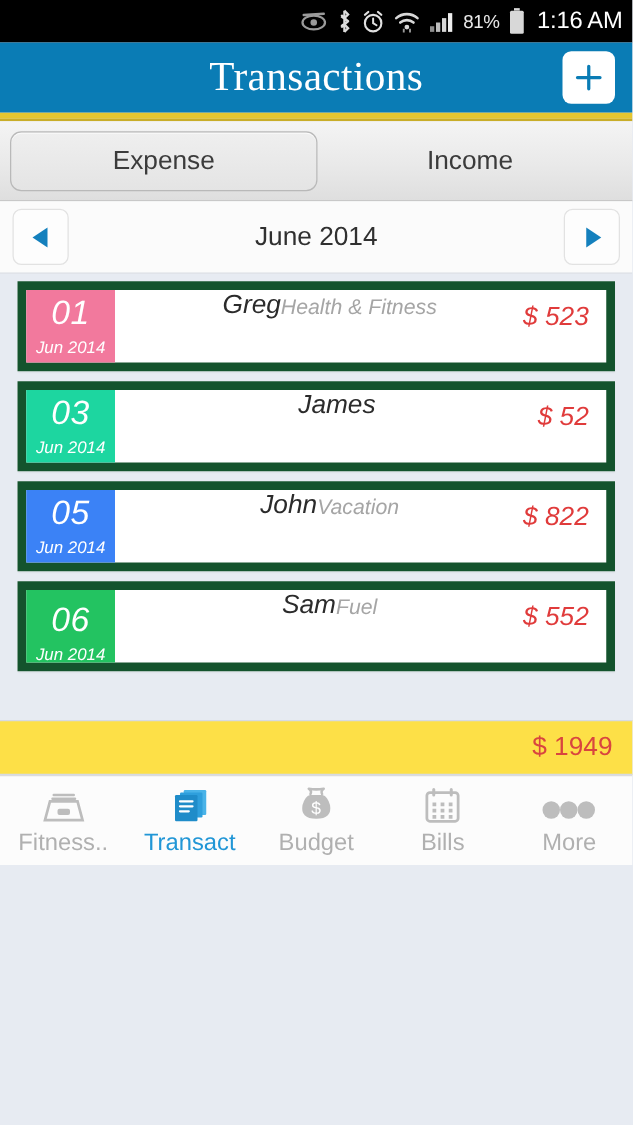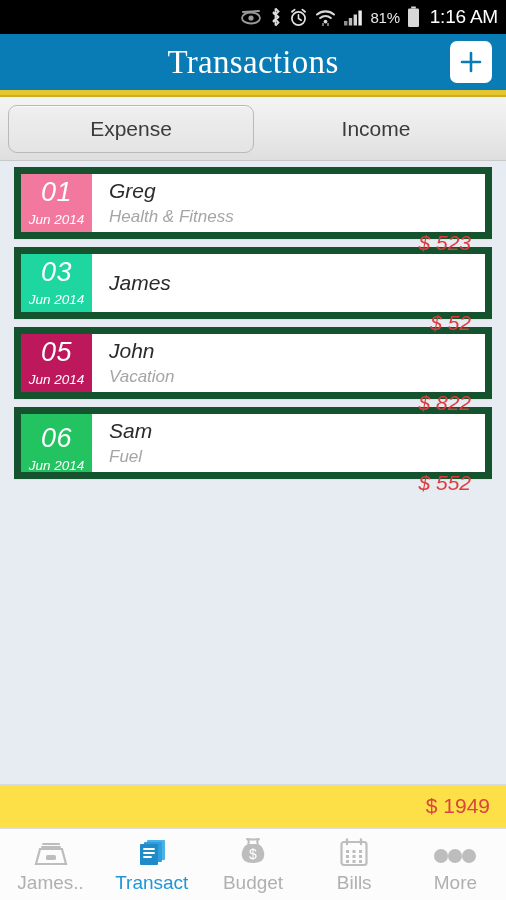--- a/index.html
+++ b/index.html
@@ -2,21 +2,21 @@
 <html><head>
 <meta charset="utf-8">
 <style>
   * { margin:0; padding:0; box-sizing:border-box; }
   html, body {
     width:506px; height:900px;
     font-family:"Liberation Sans", sans-serif;
     background:#e7ebf2;
     overflow:hidden;
   }
-  .screen { position:relative; width:506px; height:900px; display:flex; flex-direction:column; }
+  .screen { position:relative; width:506px; height:692px; display:flex; flex-direction:column; }
 
   
   .statusbar {
     height:34px; background:#000; flex:0 0 34px;
     display:flex; align-items:center; justify-content:flex-end;
     padding-right:8px; gap:7px;
   }
   .statusbar .sicon { display:flex; align-items:center; justify-content:center; }
   .batt-pct { color:#e8e8e8; font-size:15px; letter-spacing:-0.3px; }
   .clock { color:#fff; font-size:19px; margin-left:3px; letter-spacing:-0.2px; }
@@ -75,26 +75,26 @@
     border:7px solid #14532d; display:flex; align-items:stretch;
     box-shadow:0 1px 1px rgba(0,0,0,0.04);
     font-style:italic;
   }
   .datebox {
     flex:0 0 71px; display:flex; flex-direction:column;
     align-items:center; justify-content:center; color:#fff;
   }
   .date-day { font-size:27px; line-height:1; font-weight:300; letter-spacing:0.5px; }
   .date-my  { font-size:13.5px; line-height:1; margin-top:7px; }
-  .row-mid { flex:1 1 auto; display:flex; flex-direction:column; justify-content:center; padding-left:17px; }
+  .row-mid { flex:1 1 auto; display:flex; flex-direction:row; justify-content:center; padding-left:17px; }
   .row-title { font-size:21px; color:#2b2b2b; line-height:1.15; }
   .row-sub { font-size:17px; color:#a5a5a5; margin-top:4px; line-height:1.15; }
   .row-amt {
     flex:0 0 auto; display:flex; align-items:flex-start; padding:10px 14px 0 0;
-    font-size:21px; color:#e03b3b; white-space:nowrap;margin-top:47px;
+    font-size:21px; color:#e03b3b; white-space:nowrap;
   }
 
   
   .totalbar {
     flex:0 0 44px; background:#fde047; border-top:1px solid #d6dae1;
     border-bottom:1px solid #d6dae1;
     display:flex; align-items:center; justify-content:flex-end; padding-right:16px;
   }
   .total-amt { font-size:21px; color:#d9453f; }
 
@@ -177,20 +177,33 @@
 
   <div class="segbar">
     <div class="seg selected">
       <span>Expense</span>
     </div>
     <div class="seg">
       <span>Income</span>
     </div>
   </div>
 
+  <div class="monthbar">
+    <div class="navbtn">
+      <svg width="22" height="22" viewBox="0 0 22 22">
+          <path d="M16 3 L16 19 L4 11 Z" fill="#1480bd"></path>
+        </svg>
+    </div>
+    <span class="month-label">June 2014</span>
+    <div class="navbtn">
+      <svg width="22" height="22" viewBox="0 0 22 22">
+          <path d="M6 3 L6 19 L18 11 Z" fill="#1480bd"></path>
+        </svg>
+    </div>
+  </div>
 
   <div class="list">
 
     <div class="row">
       <div class="datebox" style="background: rgb(242, 121, 157);">
         <span class="date-day">01</span>
         <span class="date-my">Jun 2014</span>
       </div>
       <div class="row-mid">
         <span class="row-title">Greg</span>
@@ -204,21 +217,21 @@
         <span class="date-day">03</span>
         <span class="date-my">Jun 2014</span>
       </div>
       <div class="row-mid">
         <span class="row-title">James</span>
       </div>
       <div class="row-amt">$ 52</div>
     </div>
 
     <div class="row">
-      <div class="datebox" style="background: #be185d;">
+      <div class="datebox" style="background: #3b82f6;">
         <span class="date-day">05</span>
         <span class="date-my">Jun 2014</span>
       </div>
       <div class="row-mid">
         <span class="row-title">John</span>
         <span class="row-sub">Vacation</span>
       </div>
       <div class="row-amt">$ 822</div>
     </div>
 
@@ -243,21 +256,21 @@
   <div class="bottomnav">
 
     <div class="navitem">
       <span class="nicon">
         <svg width="36" height="30" viewBox="0 0 36 30">
             <path d="M7 10 L29 10 L33 25 L3 25 Z" fill="none" stroke="#bdbdbd" stroke-width="2.2"></path>
             <path d="M10 5 L26 5 M9 8 L27 8" stroke="#bdbdbd" stroke-width="2" stroke-linecap="round"></path>
             <rect x="13" y="16" width="10" height="5" rx="1.6" fill="#bdbdbd"></rect>
           </svg>
       </span>
-      <span class="nlabel">James..</span>
+      <span class="nlabel">Fitness..</span>
     </div>
 
     <div class="navitem active">
       <span class="nicon">
         <svg width="36" height="32" viewBox="0 0 36 32">
             <rect x="13" y="3" width="18" height="20" rx="1" fill="#49b3e8"></rect>
             <rect x="10" y="5" width="18" height="20" rx="1" fill="#2e9fdc"></rect>
             <rect x="6" y="7" width="18" height="21" rx="1" fill="#1f8cc9"></rect>
             <path d="M10 12 H20 M10 16 H20 M10 20 H17" stroke="#fff" stroke-width="1.8" stroke-linecap="round"></path>
           </svg>

